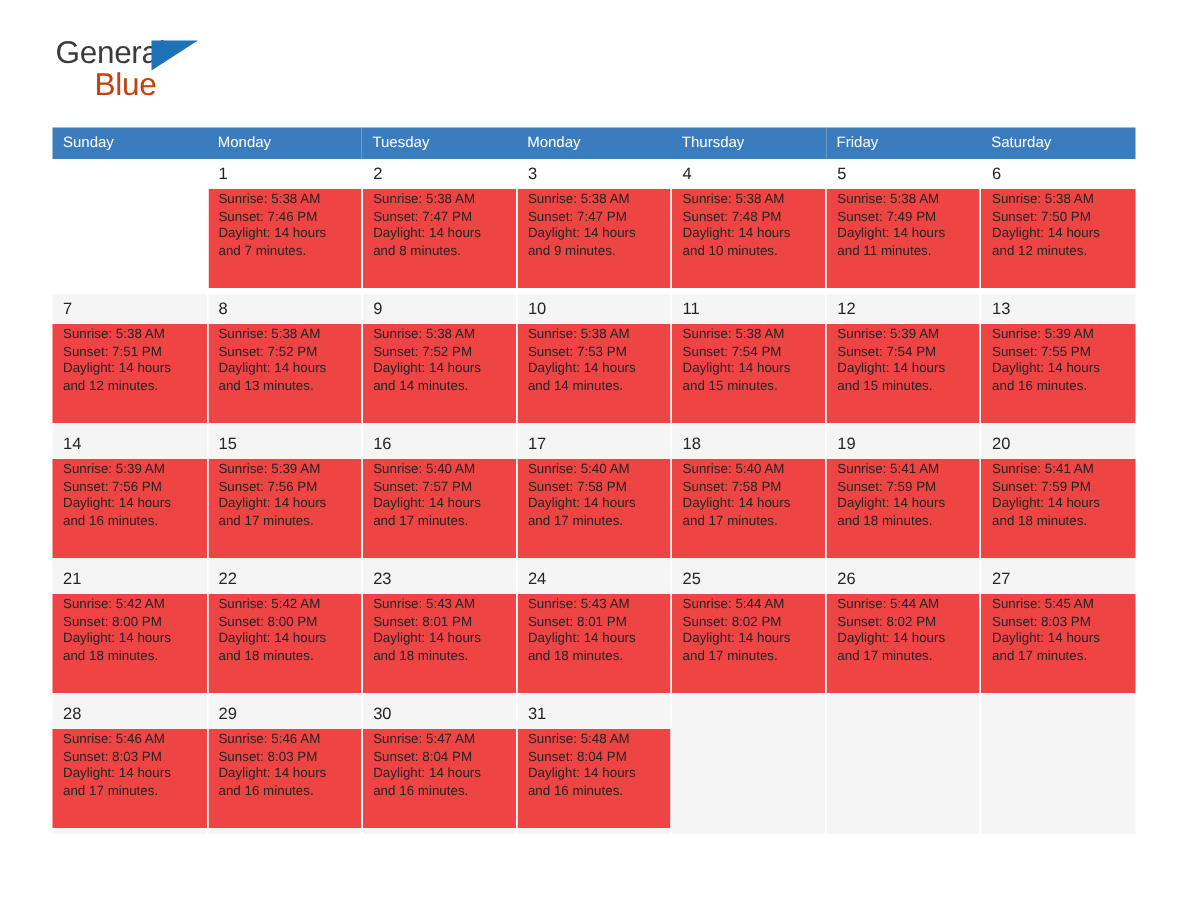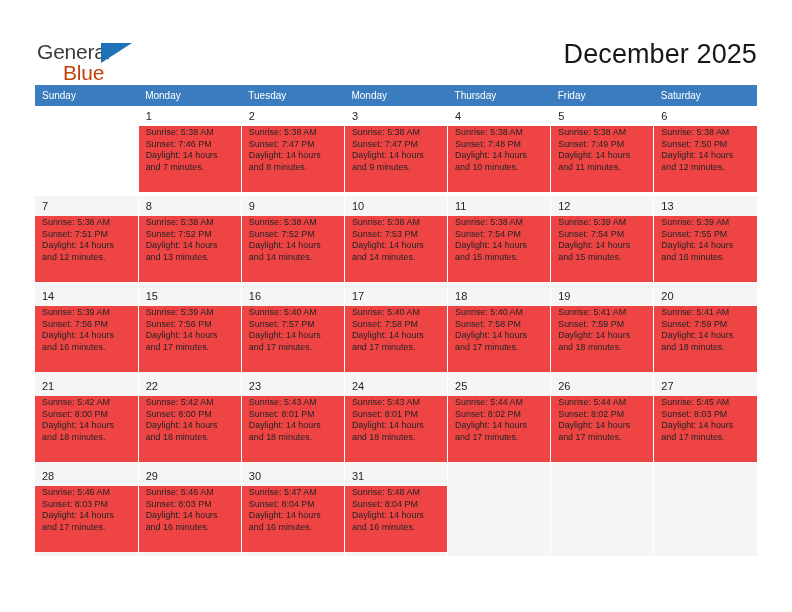--- a/index.html
+++ b/index.html
@@ -21,21 +21,21 @@
     width: 792px;
     height: 612px;
     padding: 0;
   }
 
   
   .header {
     display: flex;
     align-items: flex-start;
     justify-content: space-between;
-    padding: 40px 35px 0 35px;
+    padding: 24px 35px 0 35px;
     height: 76px;
   }
   .logo {
     position: relative;
     width: 150px;
     height: 52px;
     flex: 0 0 auto;
   }
   .logo-general {
     position: absolute;
@@ -148,21 +148,20 @@
 
   <div class="header">
 
     <div class="logo">
       <span class="logo-general">General</span>
       <span class="logo-triangle"></span>
       <span class="logo-blue">Blue</span>
     </div>
 
     <div class="title-block">
-      <h1 class="cal-title">December 2025</h1>
     </div>
 
   </div>
 
   <table class="calendar">
     <thead>
       <tr>
         <th>Sunday</th>
         <th>Monday</th>
         <th>Tuesday</th>

